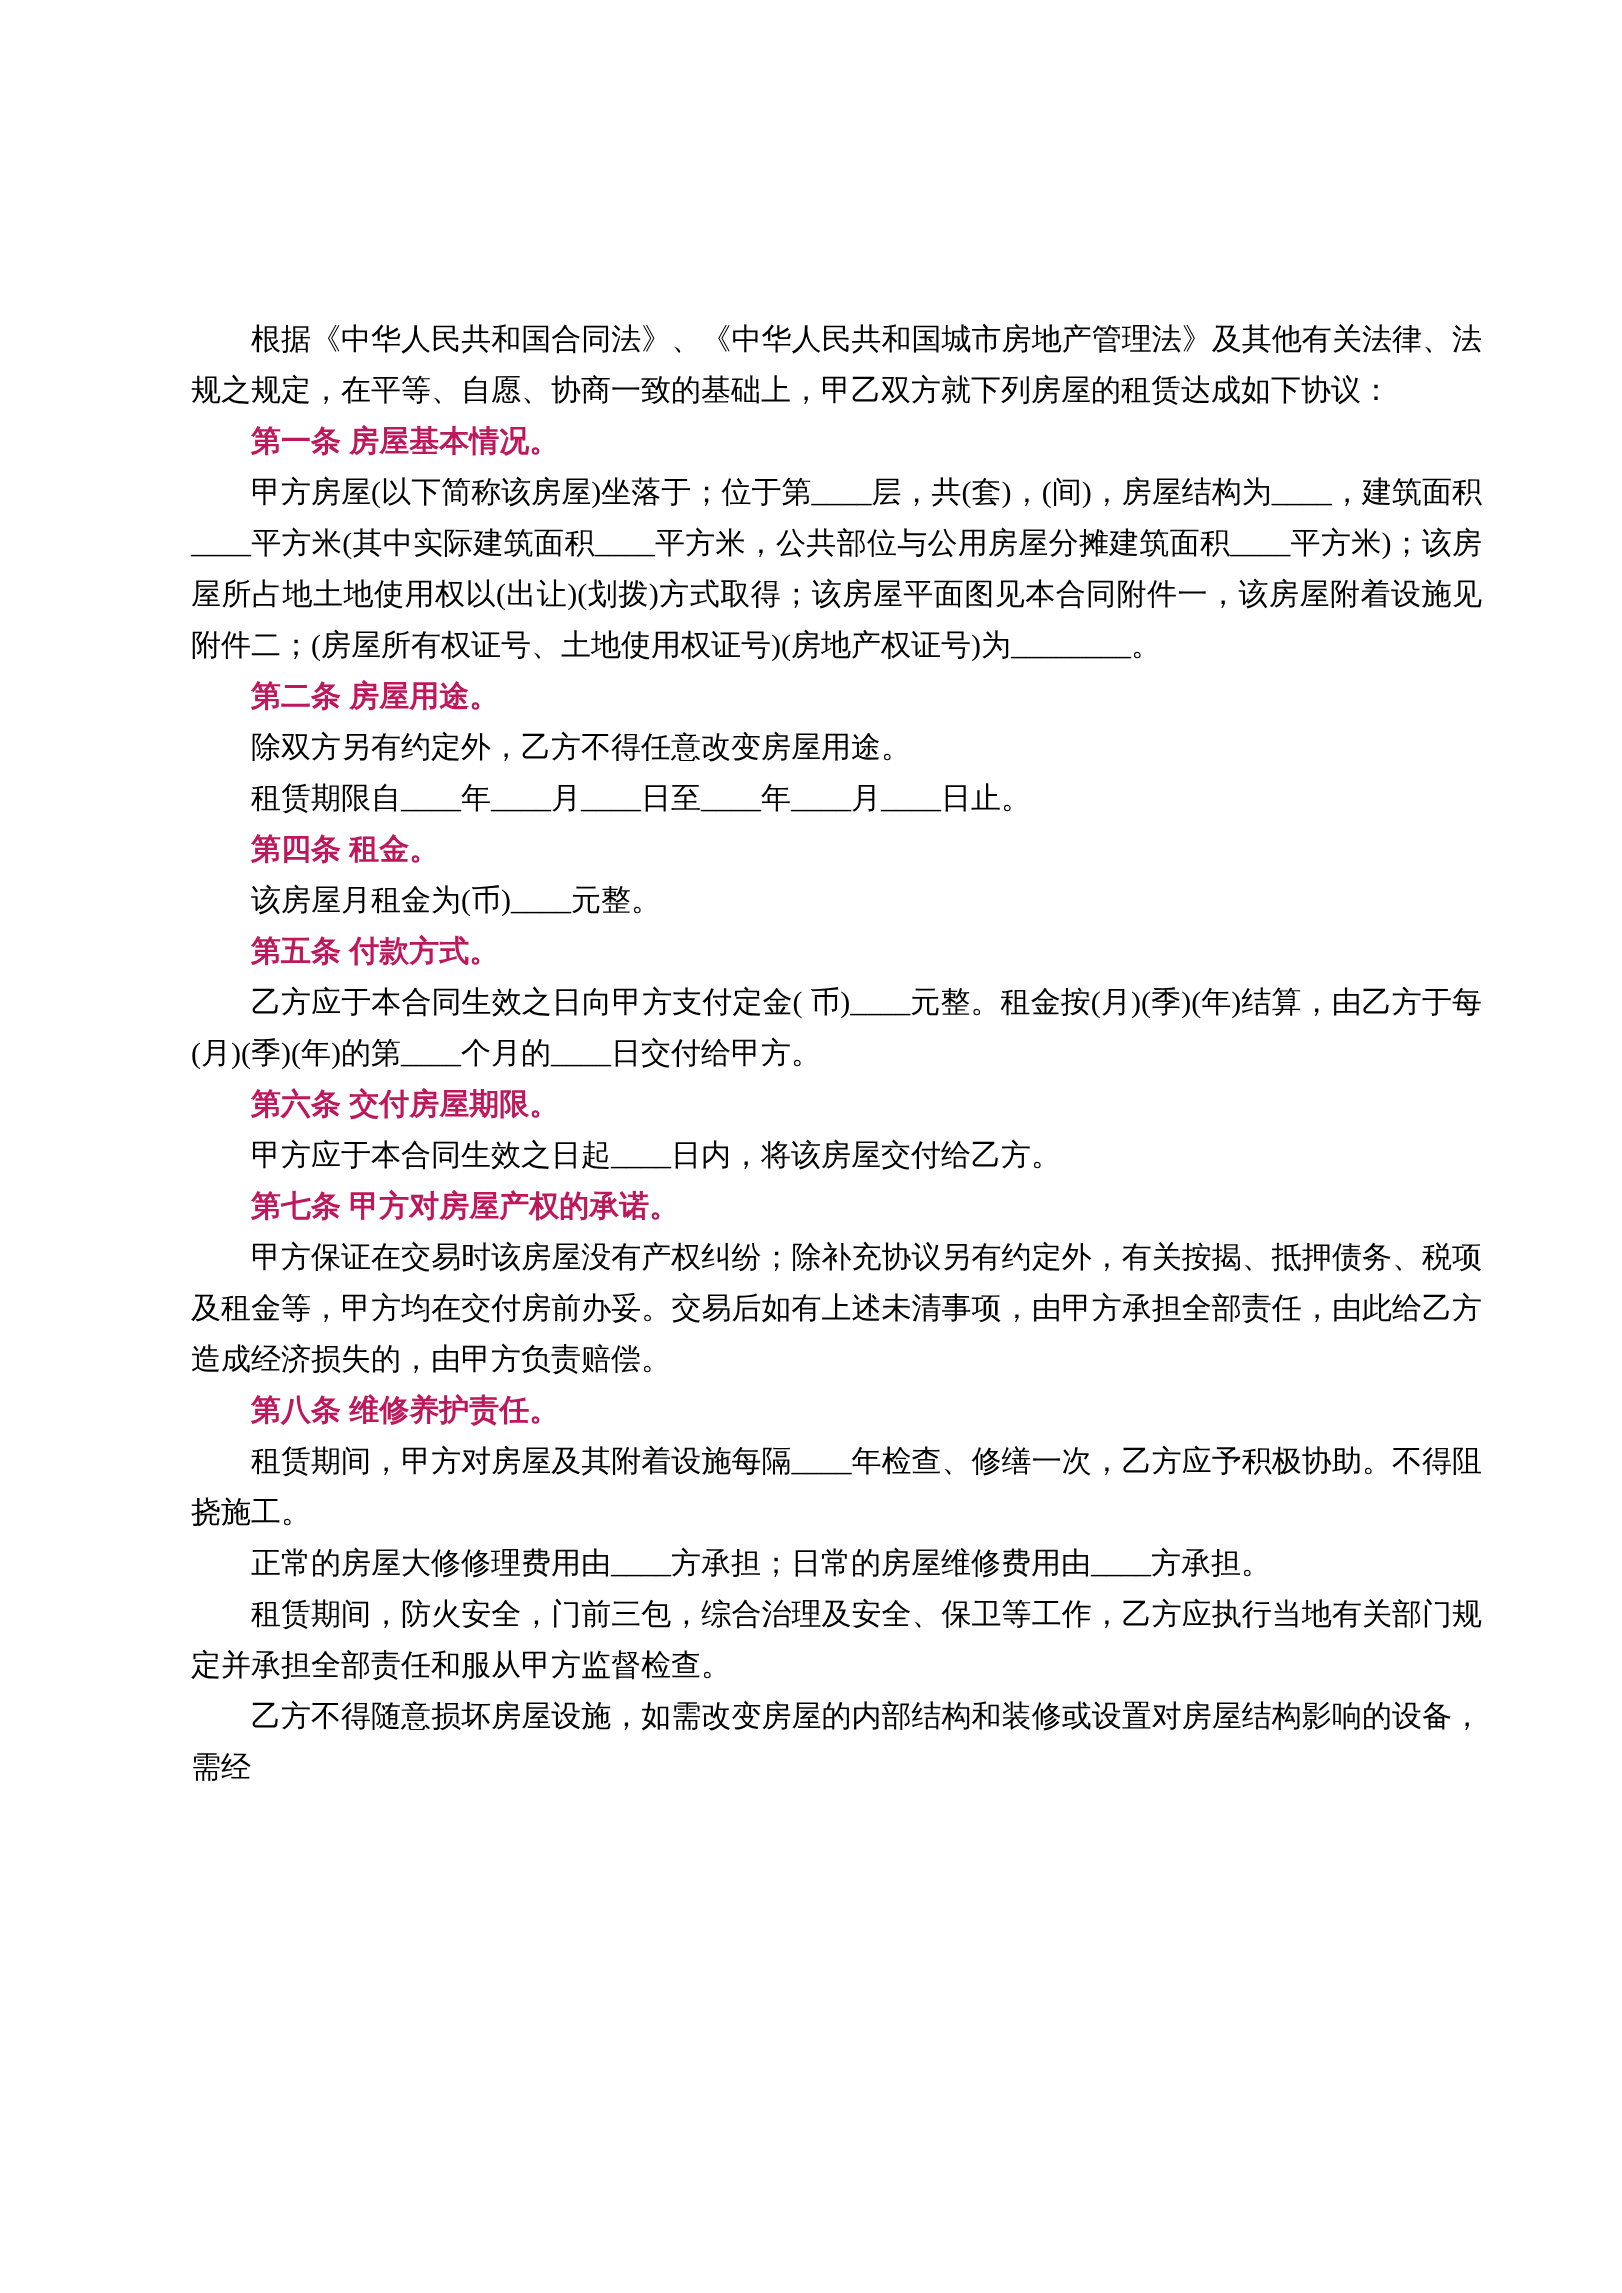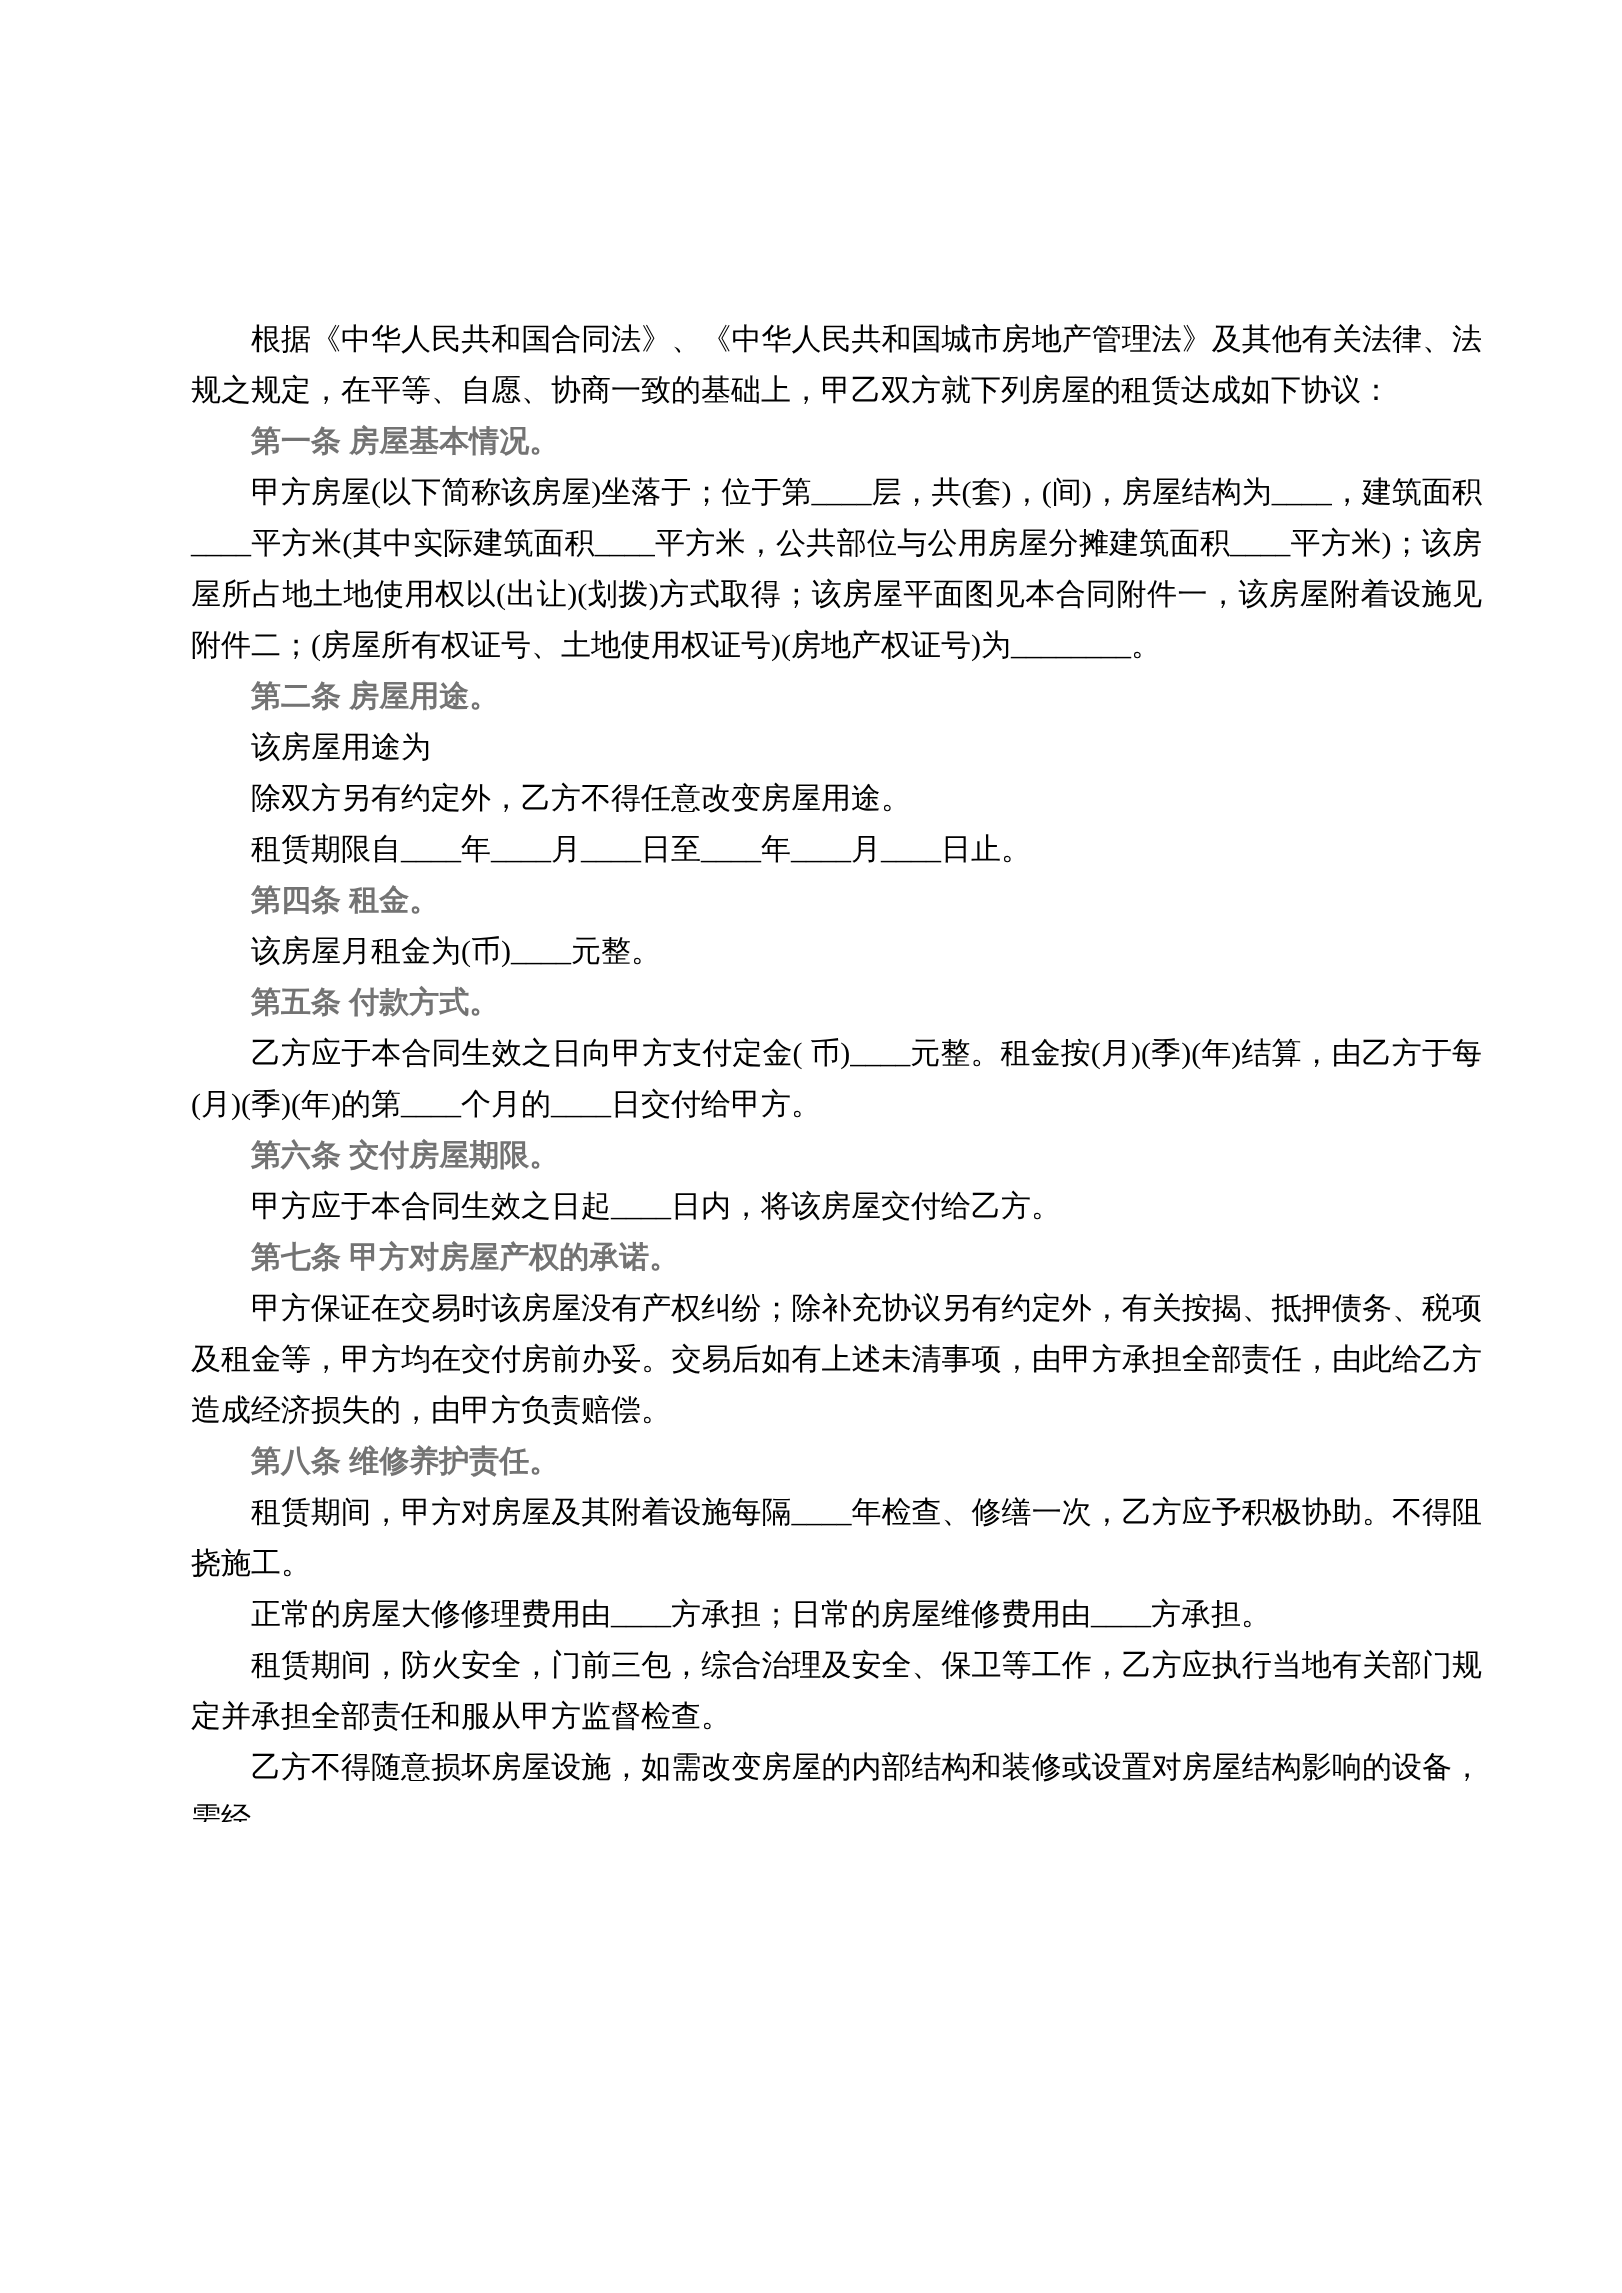--- a/index.html
+++ b/index.html
@@ -31,21 +31,21 @@
     text-indent: 2em;
     font-weight: normal;
     word-break: break-all;
   }
   .heading {
     margin: 0;
     padding: 0;
     font-family: "Liberation Sans", "DejaVu Sans", sans-serif;
     font-size: 30px;
     line-height: 51px;
-    color: #737373;
+    color: #be185d;
     text-align: left;
     text-indent: 2em;
     font-weight: 700;
   }
   .page-number {
     position: absolute;
     left: 191px;
     top: 2044px;
     width: 1291px;
     text-align: center;
@@ -57,21 +57,20 @@
 </style>
 </head>
 <body>
 
 <div class="page">
   <div class="content">
     <p class="para">根据《中华人民共和国合同法》、《中华人民共和国城市房地产管理法》及其他有关法律、法规之规定，在平等、自愿、协商一致的基础上，甲乙双方就下列房屋的租赁达成如下协议：</p>
     <h2 class="heading">第一条 房屋基本情况。</h2>
     <p class="para">甲方房屋(以下简称该房屋)坐落于；位于第____层，共(套)，(间)，房屋结构为____，建筑面积____平方米(其中实际建筑面积____平方米，公共部位与公用房屋分摊建筑面积____平方米)；该房屋所占地土地使用权以(出让)(划拨)方式取得；该房屋平面图见本合同附件一，该房屋附着设施见附件二；(房屋所有权证号、土地使用权证号)(房地产权证号)为________。</p>
     <h2 class="heading">第二条 房屋用途。</h2>
-    <p class="para">该房屋用途为</p>
     <p class="para">除双方另有约定外，乙方不得任意改变房屋用途。</p>
     <p class="para">租赁期限自____年____月____日至____年____月____日止。</p>
     <h2 class="heading">第四条 租金。</h2>
     <p class="para">该房屋月租金为(币)____元整。</p>
     <h2 class="heading">第五条 付款方式。</h2>
     <p class="para">乙方应于本合同生效之日向甲方支付定金( 币)____元整。租金按(月)(季)(年)结算，由乙方于每(月)(季)(年)的第____个月的____日交付给甲方。</p>
     <h2 class="heading">第六条 交付房屋期限。</h2>
     <p class="para">甲方应于本合同生效之日起____日内，将该房屋交付给乙方。</p>
     <h2 class="heading">第七条 甲方对房屋产权的承诺。</h2>
     <p class="para">甲方保证在交易时该房屋没有产权纠纷；除补充协议另有约定外，有关按揭、抵押债务、税项及租金等，甲方均在交付房前办妥。交易后如有上述未清事项，由甲方承担全部责任，由此给乙方造成经济损失的，由甲方负责赔偿。</p>

